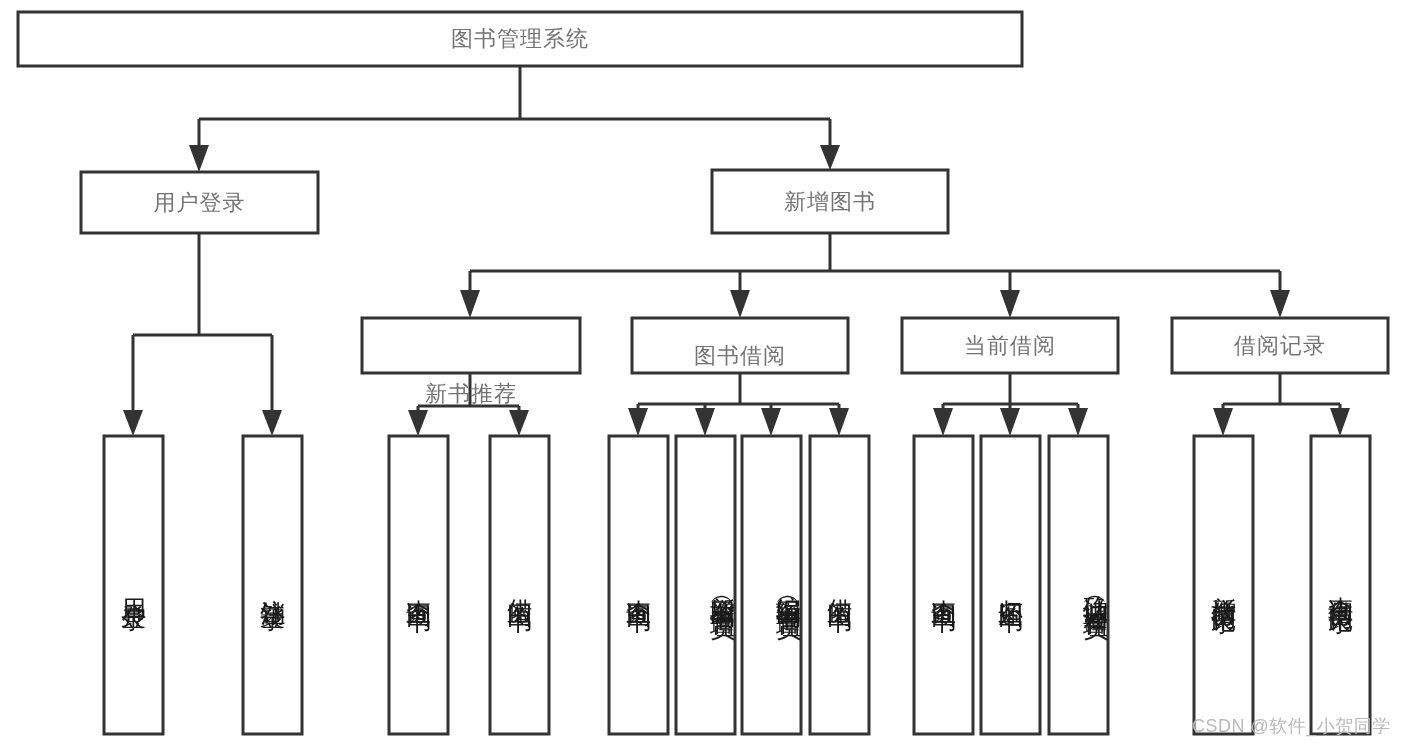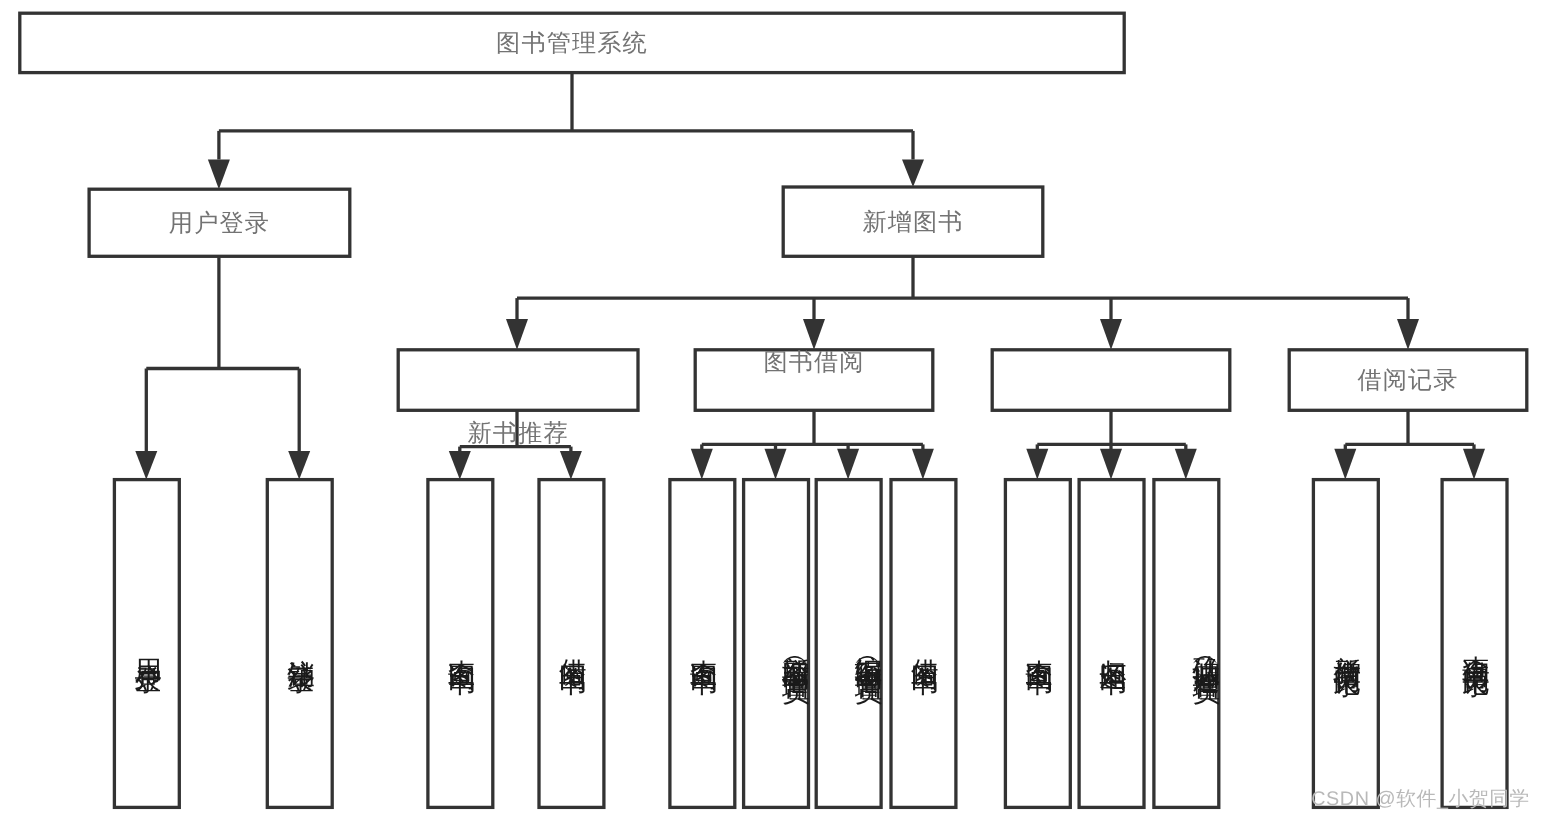--- a/index.html
+++ b/index.html
@@ -176,21 +176,22 @@
     <rect class="node-box" x="1311" y="436" width="59" height="298"></rect>
 
   </svg>
 
   <div class="h-label" style="left:18px; top:12px; width:1004px; height:54px;">图书管理系统</div>
 
   <div class="h-label" style="left:81px; top:172px; width:237px; height:61px;">用户登录</div>
   <div class="h-label" style="left:712px; top:170px; width:236px; height:63px;">新增图书</div>
 
   <div class="h-label" style="left:362px; top:318px; width:218px; height:55px;margin-top:48px;">新书推荐</div>
-  <div class="h-label" style="left:632px; top:301px; width:216px; height:55px;">图书借阅</div>
+  <div class="h-label" style="left:632px; top:328px; width:216px; height:55px;">图书借阅</div>
+  <div class="h-label" style="left:902px; top:318px; width:216px; height:55px;">当前借阅</div>
   <div class="h-label" style="left:1172px; top:318px; width:216px; height:55px;">借阅记录</div>
 
   <div class="v-label center-v" style="left:104px; top:436px; width:59px; height:298px;">用户登录</div>
   <div class="v-label center-v" style="left:243px; top:436px; width:59px; height:298px;">注销登录</div>
 
   <div class="v-label center-v" style="left:389px; top:436px; width:59px; height:298px;">查询图书</div>
   <div class="v-label center-v" style="left:490px; top:436px; width:59px; height:298px;">借阅图书</div>
 
   <div class="v-label center-v" style="left:609px; top:436px; width:59px; height:298px;">查询图书</div>
   <div class="v-label" style="left:676px; top:444px; width:59px; height:290px;">新增图书（管理员）</div>

